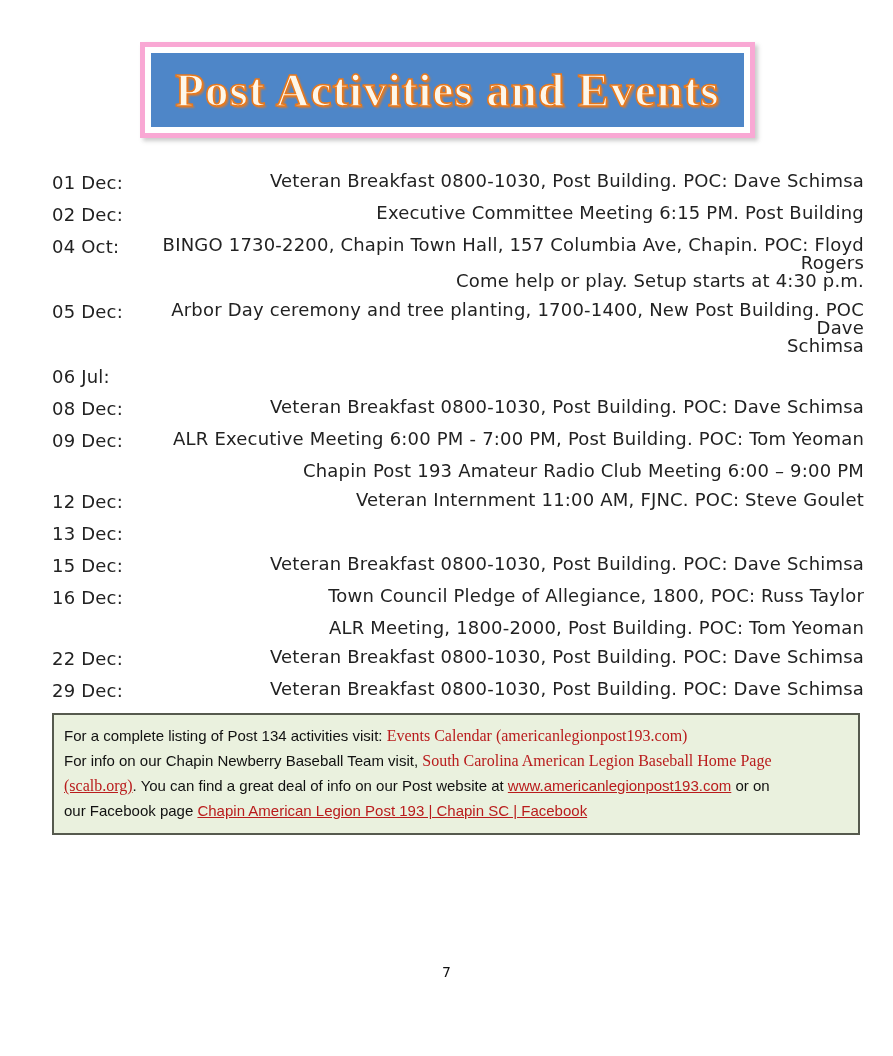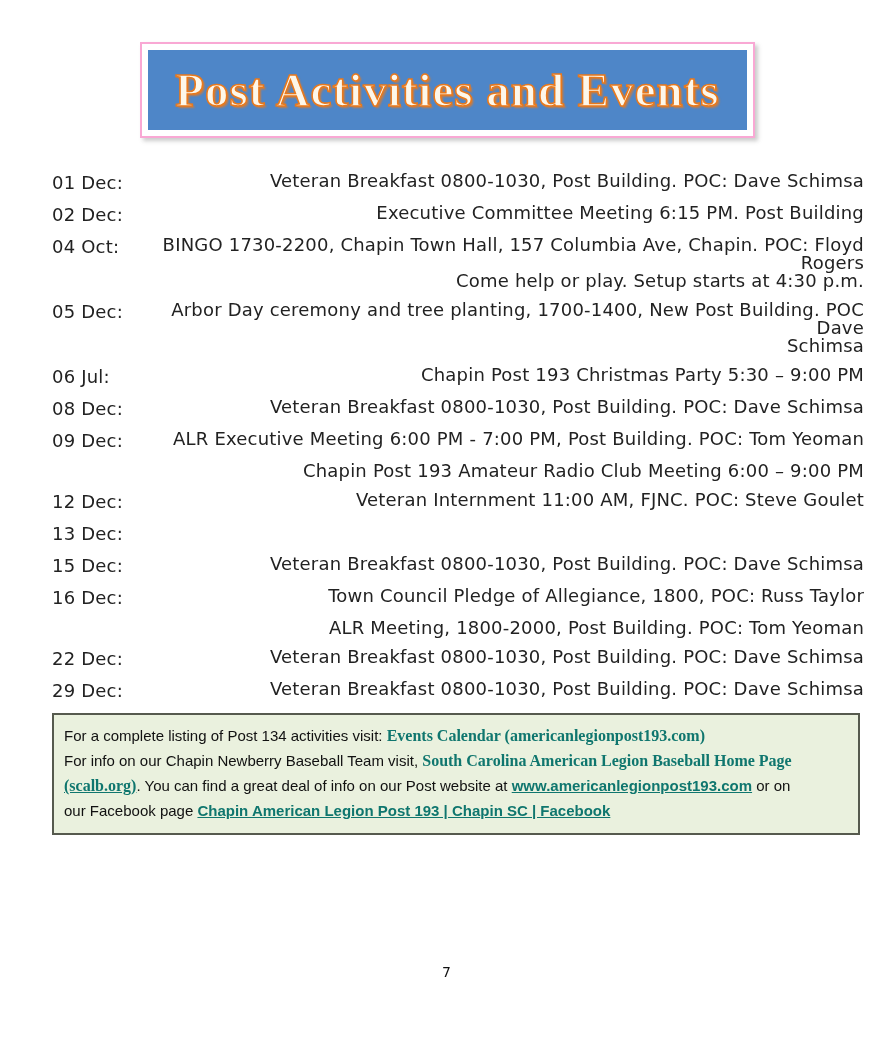--- a/index.html
+++ b/index.html
@@ -1,21 +1,21 @@
 <!DOCTYPE html>
 <html><head>
 <meta charset="utf-8">
 <style>
   html,body{margin:0;padding:0;background:#ffffff;}
   #page{position:relative;width:893px;height:1056px;background:#ffffff;overflow:hidden;
         font-family:"DejaVu Sans",sans-serif;}
 
   
   #banner{position:absolute;left:140px;top:42px;width:615px;height:96px;
-          background:#ffffff;border:2px solid #f9a8d4;box-sizing:border-box;
+          background:#ffffff;border:5px solid #f9a8d4;box-sizing:border-box;
           box-shadow:3px 3px 4px rgba(110,110,110,.35);}
   #banner-inner{position:absolute;left:6px;top:6px;right:6px;bottom:6px;
           background:#4e86c8;display:flex;align-items:center;justify-content:center;}
   #banner-title{font-family:"Liberation Serif",serif;font-weight:bold;font-size:47px;
           color:#fdf7ea;letter-spacing:1px;white-space:nowrap;
           -webkit-text-stroke:1.6px #e8791d;
           text-shadow:2px 2px 2px rgba(232,121,29,.75);}
 
   
   #events{position:absolute;left:52px;top:172px;width:812px;color:#222222;
@@ -23,21 +23,21 @@
   .event-row{display:flex;margin-bottom:11px;}
   .event-date{width:86px;flex:none;}
   .event-row.tight .event-date{width:78px;}
   .event-desc{flex:1;text-align:right;}
   .event-line{display:block;line-height:18px;}
 
   
   #info-box{position:absolute;left:52px;top:713px;width:808px;box-sizing:border-box;
           background:#eaf1de;border:2px solid #565a4e;padding:8px 10px 10px 10px;
           font-family:"Liberation Sans",sans-serif;font-size:15px;line-height:25px;color:#111111;}
-  .lnk{color:#0f766e;text-decoration:none;cursor:pointer;font-weight:bold;}
+  .lnk{color:#b91c1c;text-decoration:none;cursor:pointer;}
   .lnk-serif{font-family:"Liberation Serif",serif;font-size:16px;}
   .u{text-decoration:underline;}
 
   
   #page-number{position:absolute;left:0;top:964px;width:100%;text-align:center;
           font-size:14px;color:#111111;}
 </style>
 </head>
 <body>
 
@@ -76,23 +76,20 @@
     <div class="event-row">
       <span class="event-date">05 Dec:</span>
       <span class="event-desc">
         <span class="event-line">Arbor Day ceremony and tree planting, 1700-1400, New Post Building. POC Dave</span>
         <span class="event-line">Schimsa</span>
       </span>
     </div>
 
     <div class="event-row">
       <span class="event-date">06 Jul:</span>
-      <span class="event-desc">
-        <span class="event-line">Chapin Post 193 Christmas Party 5:30 – 9:00 PM</span>
-      </span>
     </div>
 
     <div class="event-row">
       <span class="event-date">08 Dec:</span>
       <span class="event-desc">
         <span class="event-line">Veteran Breakfast 0800-1030, Post Building. POC: Dave Schimsa</span>
       </span>
     </div>
 
     <div class="event-row">

